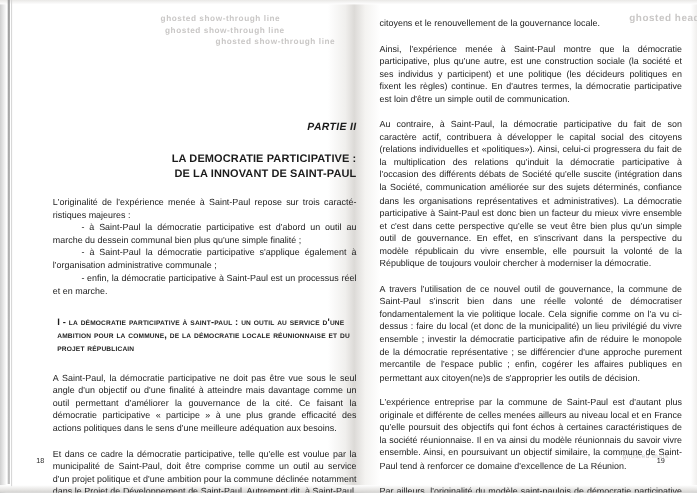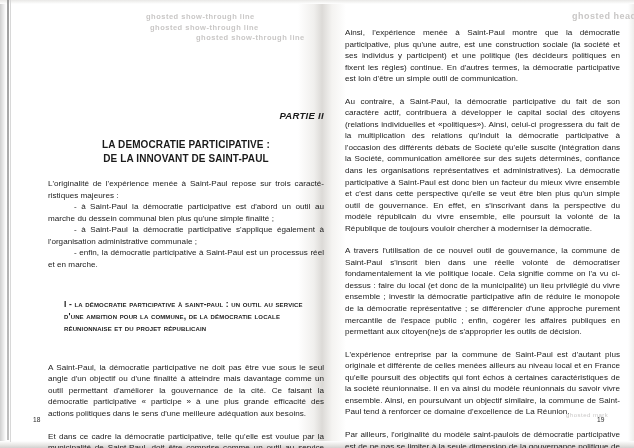--- a/index.html
+++ b/index.html
@@ -88,41 +88,41 @@
 
   .part-label {
     text-align: right;
     font-style: italic;
     font-weight: bold;
     font-size: 9.5px;
     letter-spacing: .3px;
     margin: 0;
   }
   .doc-title {
-    text-align: center;
+    text-align: right;
     font-weight: bold;
     font-size: 10px;
     line-height: 13.6px;
     letter-spacing: .1px;
     margin: 0;
   }
   .doc-title .tline { display: block; }
 
   p.body {
     margin: 0;
     font-size: 8.1px;
     line-height: 11.55px;
     text-align: justify;
     letter-spacing: .02px;
   }
   p.body.nojust { text-align: left; }
   .indent { display: block; text-indent: 26px; }
 
   h2.section {
-    margin: 16px;
+    margin: 4px;
     font-size: 8.5px;
     line-height: 12.4px;
     font-weight: bold;
     font-variant: small-caps;
     text-transform: lowercase;
     letter-spacing: .15px;
     text-align: left;
   }
   h2.section .caps { text-transform: uppercase; }
 
@@ -176,20 +176,21 @@
     <h2 class="section"><span class="caps">I - </span><span>La démocratie participative à Saint-Paul : un outil au service d'une ambition pour la Commune, de la démocratie locale réunionnaise et du projet républicain</span></h2>
 
     <div style="height:11px"></div>
     <p class="body">A Saint-Paul, la démocratie participative ne doit pas être vue sous le seul angle d'un objectif ou d'une finalité à atteindre mais davantage comme un outil permettant d'améliorer la gouvernance de la cité. Ce faisant la démocratie participative « participe » à une plus grande efficacité des actions politiques dans le sens d'une meilleure adéquation aux besoins.</p>
     <div style="height:11px"></div>
     <p class="body">Et dans ce cadre la démocratie participative, telle qu'elle est voulue par la municipalité de Saint-Paul, doit être comprise comme un outil au service d'un projet politique et d'une ambition pour la commune déclinée notamment dans le Projet de Développement de Saint-Paul. Autrement dit, à Saint-Paul, la démocratie participative est l'outil supplémentaire au service du développement local et ce faisant elle permet de repousser les horizons en leur offrant de nouvelles dimensions à travers la participation des</p>
   </div>
 
   <div class="col col-right">
     <div style="height:16px"></div>
+    <p class="body nojust">citoyens et le renouvellement de la gouvernance locale.</p>
     <div style="height:11px"></div>
     <p class="body">Ainsi, l'expérience menée à Saint-Paul montre que la démocratie participative, plus qu'une autre, est une construction sociale (la société et ses individus y participent) et une politique (les décideurs politiques en fixent les règles) continue. En d'autres termes, la démocratie participative est loin d'être un simple  outil de communication.</p>
     <div style="height:11px"></div>
     <p class="body">Au contraire, à Saint-Paul, la démocratie participative du fait de son caractère actif, contribuera à développer le capital social des citoyens (relations individuelles et «politiques»). Ainsi, celui-ci  progressera du fait de la multiplication des relations qu'induit la démocratie participative à l'occasion des différents débats de Société qu'elle suscite (intégration dans la Société, communication améliorée sur des sujets déterminés, confiance dans les organisations représentatives et administratives). La démocratie participative à Saint-Paul est donc bien un facteur du mieux vivre ensemble et c'est dans cette perspective qu'elle se veut être bien plus qu'un simple outil de gouvernance. En effet, en s'inscrivant dans la perspective du modèle républicain du vivre ensemble, elle poursuit la volonté  de la République de toujours vouloir chercher à moderniser la démocratie.</p>
     <div style="height:11px"></div>
     <p class="body">A travers l'utilisation de ce nouvel outil de gouvernance, la commune de Saint-Paul s'inscrit bien dans une réelle volonté de démocratiser fondamentalement la vie politique locale. Cela signifie comme on l'a vu ci-dessus : faire du local (et donc de la municipalité) un lieu privilégié du vivre ensemble ; investir la démocratie participative afin de réduire le monopole de la démocratie représentative ; se différencier d'une approche purement mercantile de l'espace public ; enfin, cogérer les affaires publiques en permettant aux citoyen(ne)s de s'approprier les outils de décision.</p>
     <div style="height:11px"></div>
     <p class="body">L'expérience entreprise par la commune de Saint-Paul est d'autant plus originale et différente de celles menées ailleurs au niveau local et en France qu'elle poursuit des objectifs qui font échos à certaines caractéristiques de la société réunionnaise. Il en va ainsi du modèle réunionnais du savoir vivre ensemble. Ainsi, en poursuivant un objectif similaire, la commune de Saint-Paul tend à renforcer ce domaine d'excellence de La Réunion.</p>
     <div style="height:11px"></div>
     <p class="body">Par ailleurs, l'originalité du modèle saint-paulois de démocratie participative est de ne pas se limiter à la seule dimension de la gouvernance politique de la cité. Vouloir renforcer le modèle du mieux vivre ensemble implique également de s'intéresser à la gestion de l'institution communale en tant qu'organisation. Tel est ainsi le fondement de l'utilisation de l'outil constitué par la sociocratie. Et il s'agit là d'une autre originalité de la démarche entreprise par la ville de Saint-Paul.</p>

